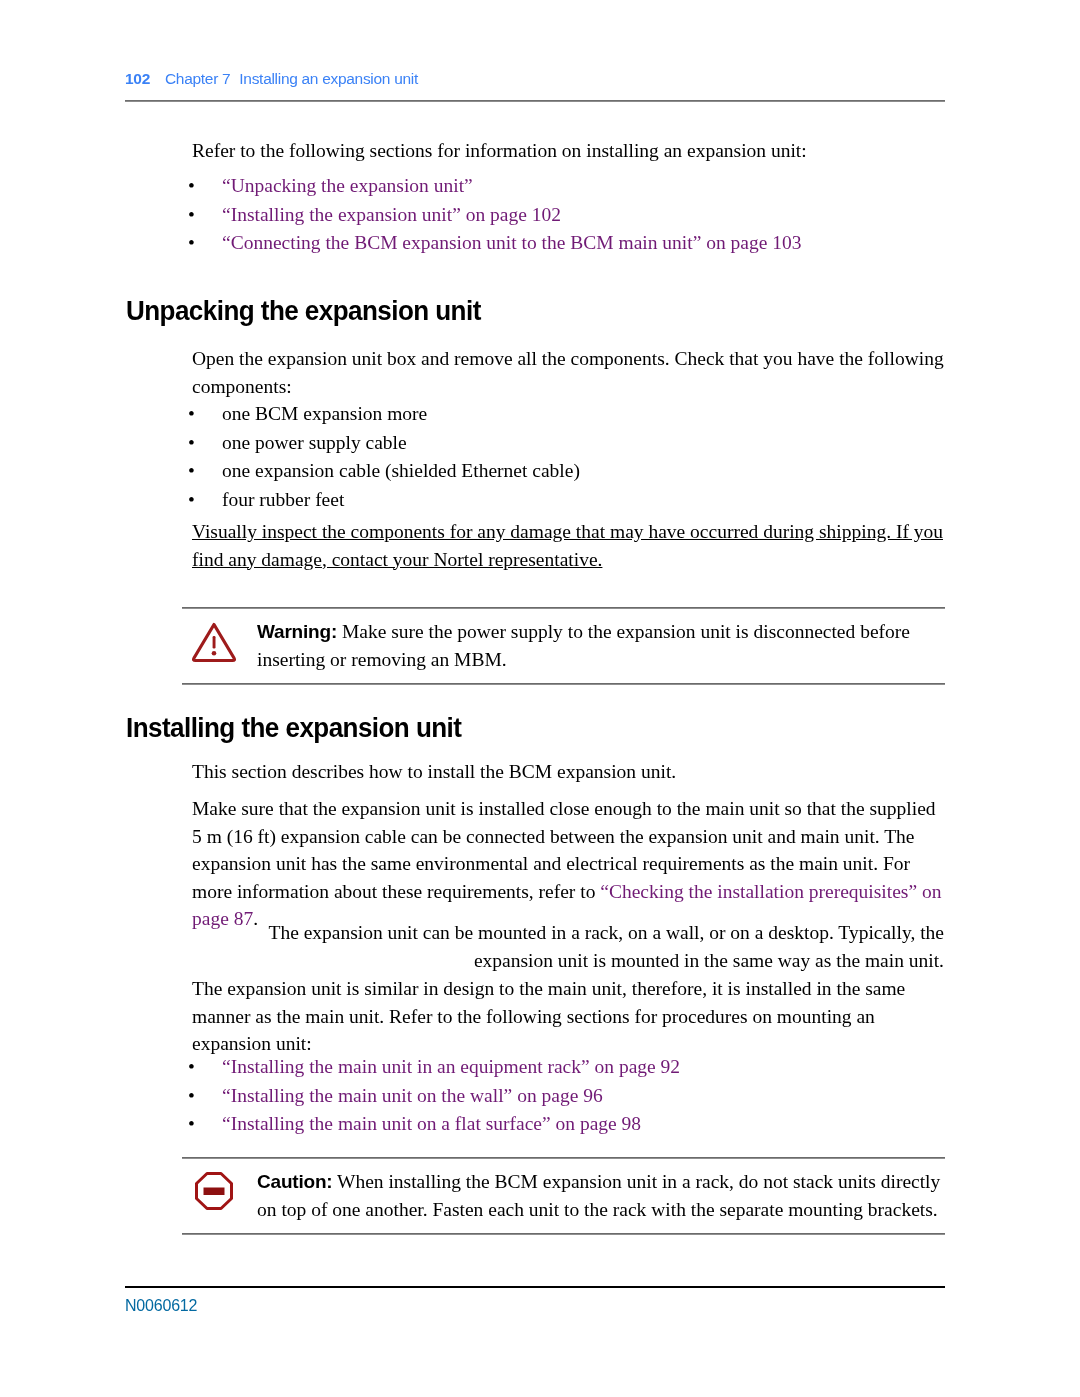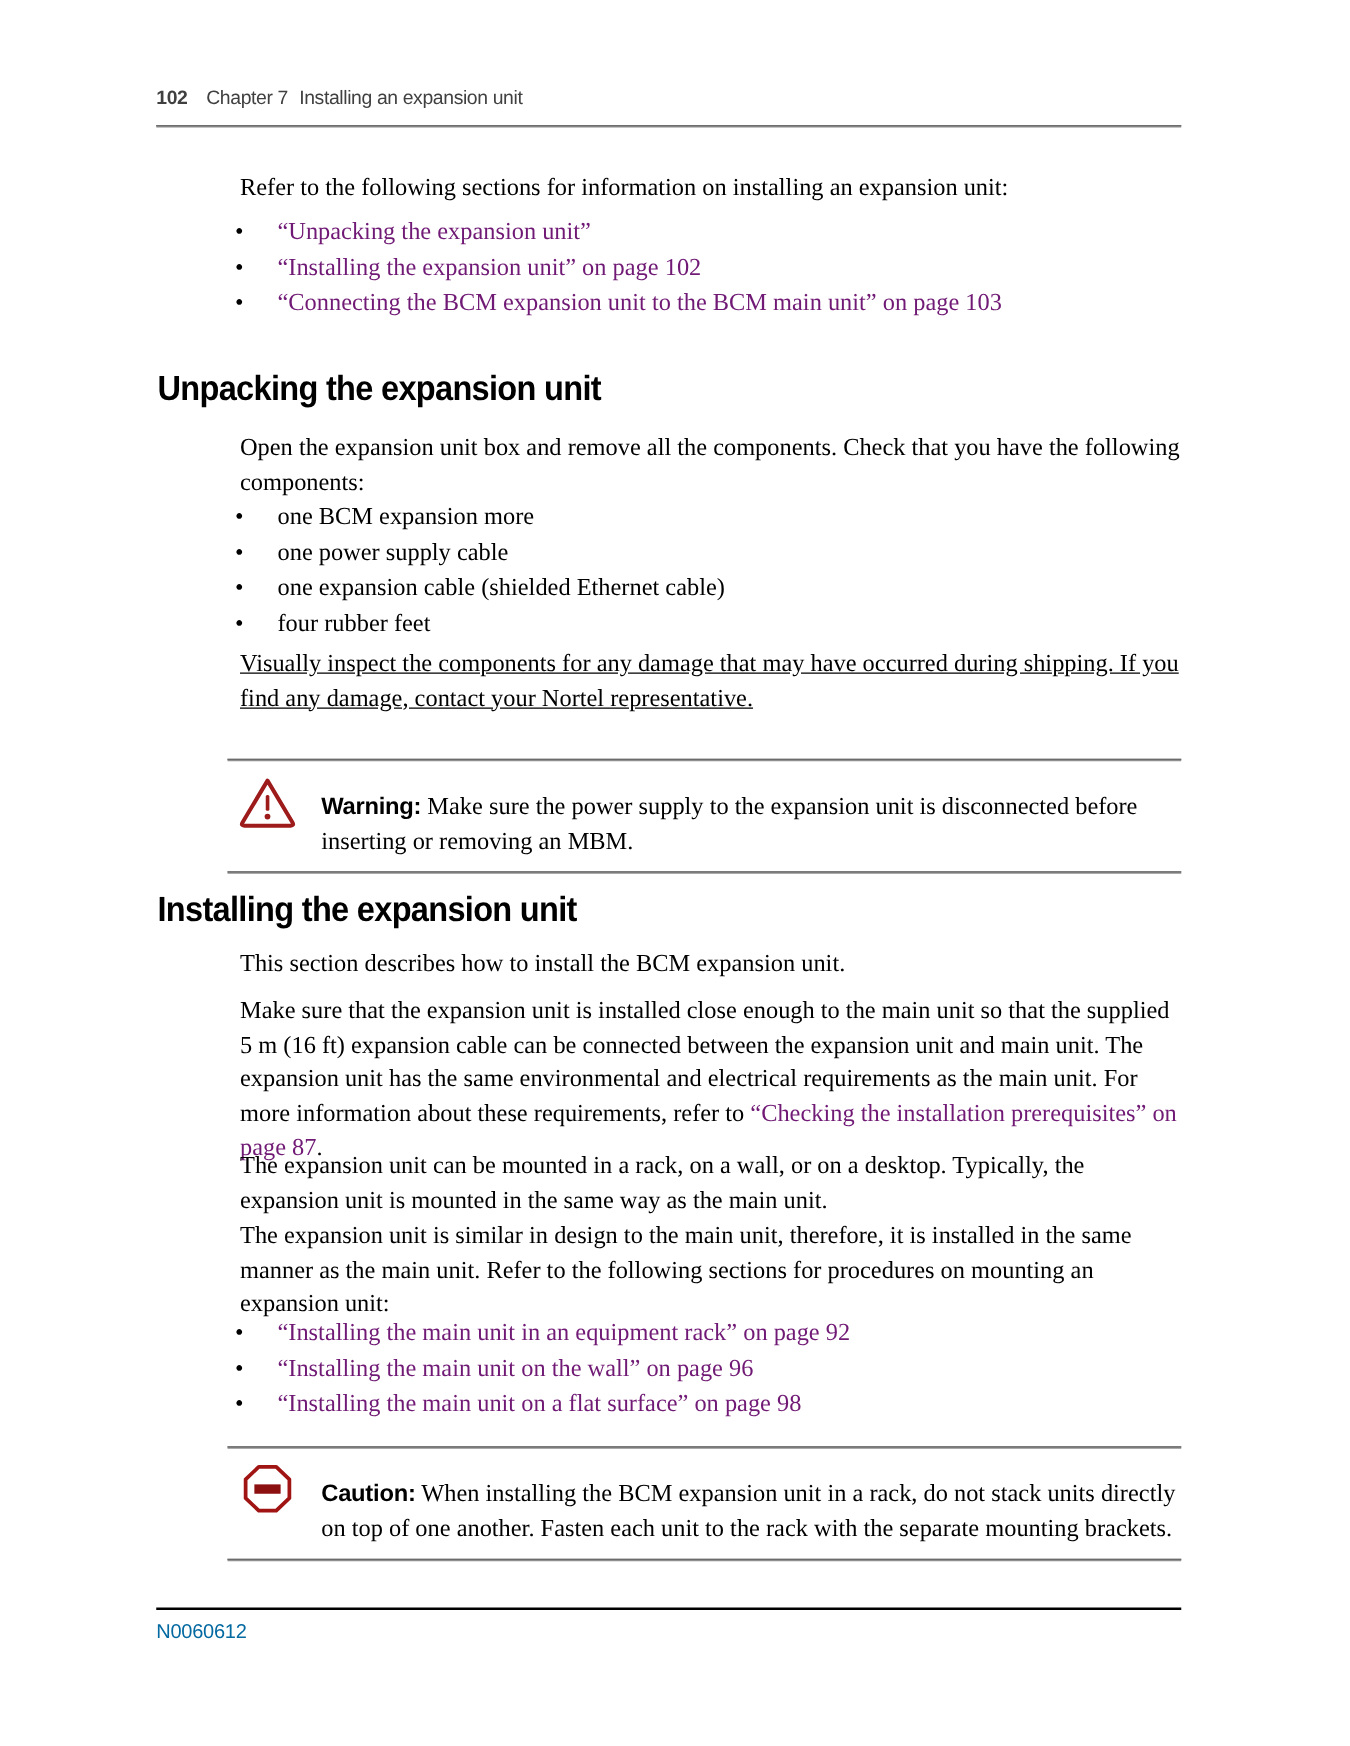--- a/index.html
+++ b/index.html
@@ -27,21 +27,21 @@
   .page-header {
     position: absolute;
     left: 125px;
     top: 70px;
     width: 820px;
     display: flex;
     align-items: baseline;
     font-family: "Liberation Sans", "DejaVu Sans", sans-serif;
     font-size: 15.5px;
     letter-spacing: -0.3px;
-    color: #404040;
+    color: #3b82f6;
   }
   .page-header .folio {
     font-weight: bold;
     margin-right: 15px;
   }
   .page-header .chap-num {
     font-weight: normal;
     margin-right: 9px;
   }
   .header-rule {
@@ -117,21 +117,21 @@
   .admon .rule {
     width: 100%;
     height: 2px;
     background: #8f8f8f;
     border-top: 1px solid #6b6b6b;
     box-sizing: border-box;
   }
   .admon .inner {
     position: relative;
     min-height: 54px;
-    padding: 23px 0 10px 75px;
+    padding: 9px 0 10px 75px;
     box-sizing: border-box;
   }
   .admon .icon {
     position: absolute;
     left: 8px;
     top: 10px;
     width: 48px;
     height: 44px;
   }
   .admon .msg {
@@ -236,21 +236,21 @@
   </div>
 
   <h2 class="section" style="top:712px;">Installing the expansion unit</h2>
 
   <p class="body" style="top:758px;">This section describes how to install the BCM expansion unit.</p>
 
   <p class="body" style="top:795px;">
     <span>Make sure that the expansion unit is installed close enough to the main unit so that the supplied 5 m (16 ft) expansion cable can be connected between the expansion unit and main unit. The expansion unit has the same environmental and electrical requirements as the main unit. For more information about these requirements, refer to </span><span class="lk">“Checking the installation prerequisites” on page 87</span><span>.</span>
   </p>
 
-  <p class="body" style="top:919px;">The expansion unit can be mounted in a rack, on a wall, or on a desktop. Typically, the expansion unit is mounted in the same way as the main unit.</p>
+  <p class="body" style="top:919px;text-align:right;">The expansion unit can be mounted in a rack, on a wall, or on a desktop. Typically, the expansion unit is mounted in the same way as the main unit.</p>
 
   <p class="body" style="top:975px;">The expansion unit is similar in design to the main unit, therefore, it is installed in the same manner as the main unit. Refer to the following sections for procedures on mounting an expansion unit:</p>
 
   <ul class="bullets links" style="top:1053px;">
     <li>
       <span class="dot">•</span>
       <span class="lk">“Installing the main unit in an equipment rack” on page 92</span>
     </li>
     <li>
       <span class="dot">•</span>

